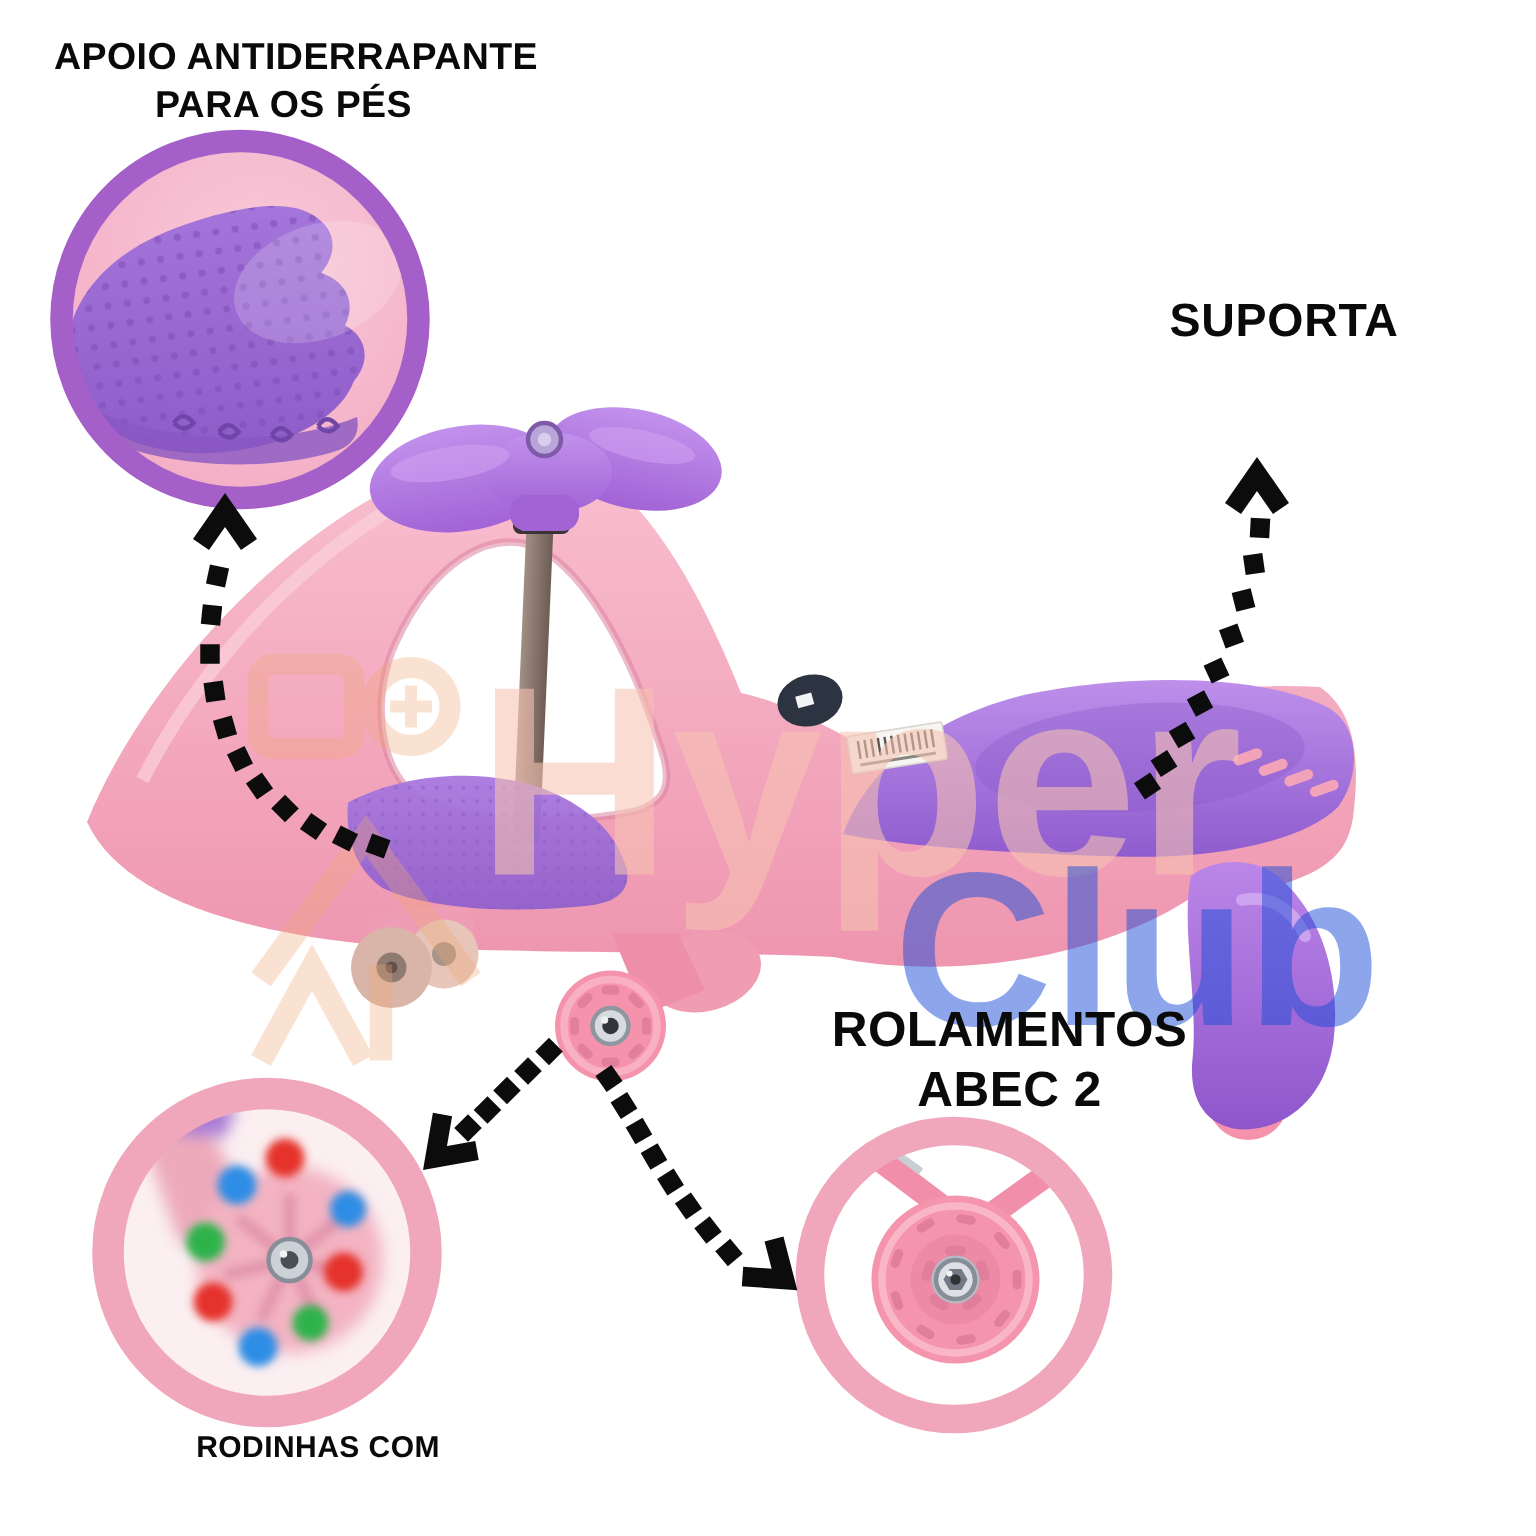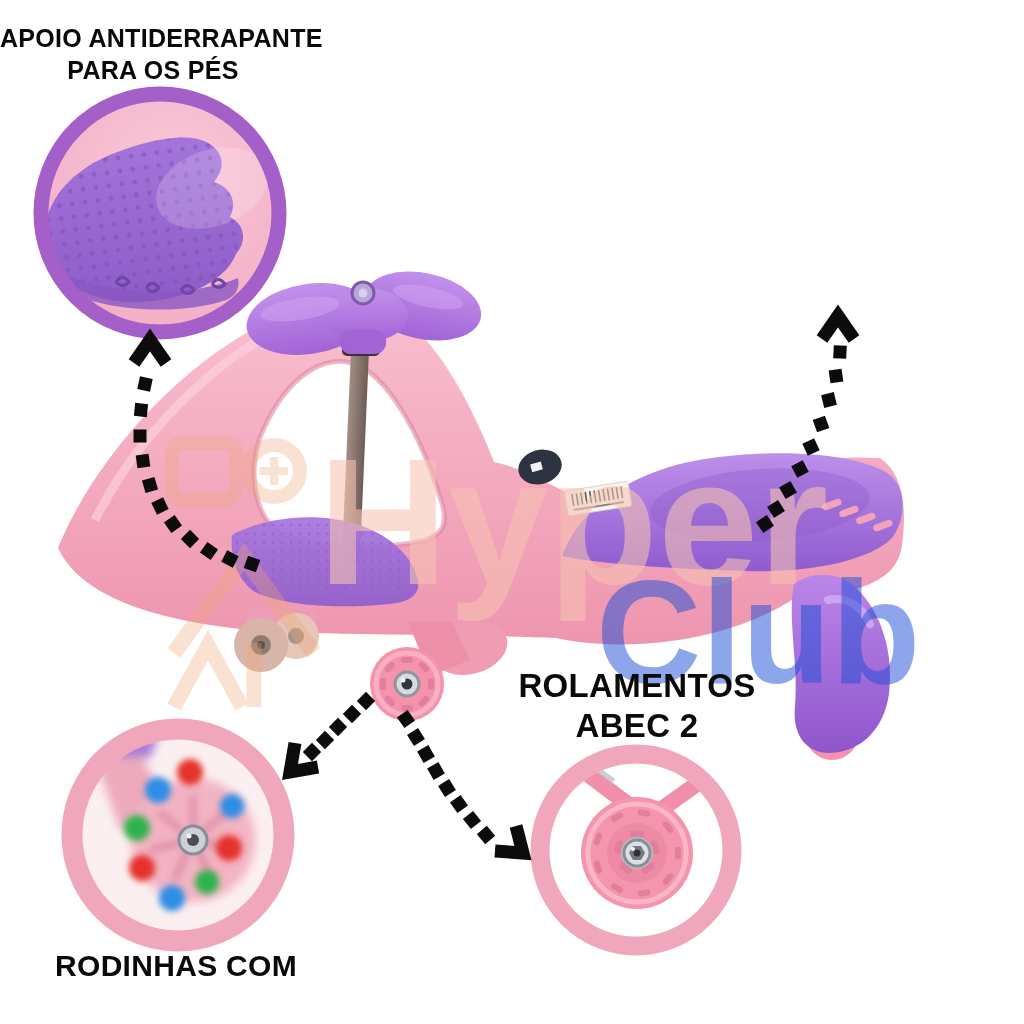--- a/index.html
+++ b/index.html
@@ -1,24 +1,24 @@
 <!DOCTYPE html>
 <html><head>
 <meta charset="utf-8">
 <style>
   html,body{margin:0;padding:0;background:#fff;}
   .stage{position:relative;width:1024px;height:1024px;background:#ffffff;overflow:hidden;
          font-family:"Liberation Sans",sans-serif;}
   .layer{position:absolute;left:0;top:0;width:1024px;height:1024px;}
-  .callout{position:absolute;text-align:center;font-weight:bold;color:#0a0a0a;}
+  .callout{position:absolute;text-align:center;font-weight:bold;color:#0a0a0a;padding-left:36px;}
   .callout span{display:block;white-space:nowrap;}
   .c-foot  {left:0px;   top:22px;  width:306px; font-size:25px; line-height:32px; letter-spacing:.3px;}
   .c-weight{left:670px; top:192px; width:300px; font-size:31px; line-height:43px; letter-spacing:.5px;}
   .c-bear  {left:487px; top:666px; width:300px; font-size:33px; line-height:40px; letter-spacing:.3px;}
-  .c-led   {left:26px;  top:950px; width:300px; font-size:30px; line-height:31px; letter-spacing:.3px;}
+  .c-led   {left:26px;  top:950px; width:300px; font-size:20px; line-height:31px; letter-spacing:.3px;}
   .wm{position:absolute;left:0;top:0;width:1024px;height:1024px;pointer-events:none;}
   .wm-text{position:absolute;font-weight:bold;line-height:1;}
   .wm-hyper{left:318px;top:432px;font-size:180px;color:#f7c3b2;opacity:.58;}
   .wm-club {left:596px;top:560px;font-size:146px;color:#1d4ed8;opacity:.5;}
   .wm-icon{position:absolute;left:150px;top:425px;opacity:.32;}
 </style>
 </head>
 <body>
 
 <div class="stage">
@@ -379,20 +379,21 @@
       <path d="M 516,826 L 523,853 L 495,851" fill="none" stroke="#0c0c0c" stroke-width="13"></path>
     </g>
   </svg>
 
   <div class="callout c-foot">
     <span>APOIO ANTIDERRAPANTE</span>
     <span>PARA OS PÉS</span>
   </div>
 
   <div class="callout c-weight">
+    <span>SUPORTA</span>
   </div>
 
   <div class="callout c-bear">
     <span>ROLAMENTOS</span>
     <span>ABEC 2</span>
   </div>
 
   <div class="callout c-led">
     <span>RODINHAS COM</span>
   </div>

